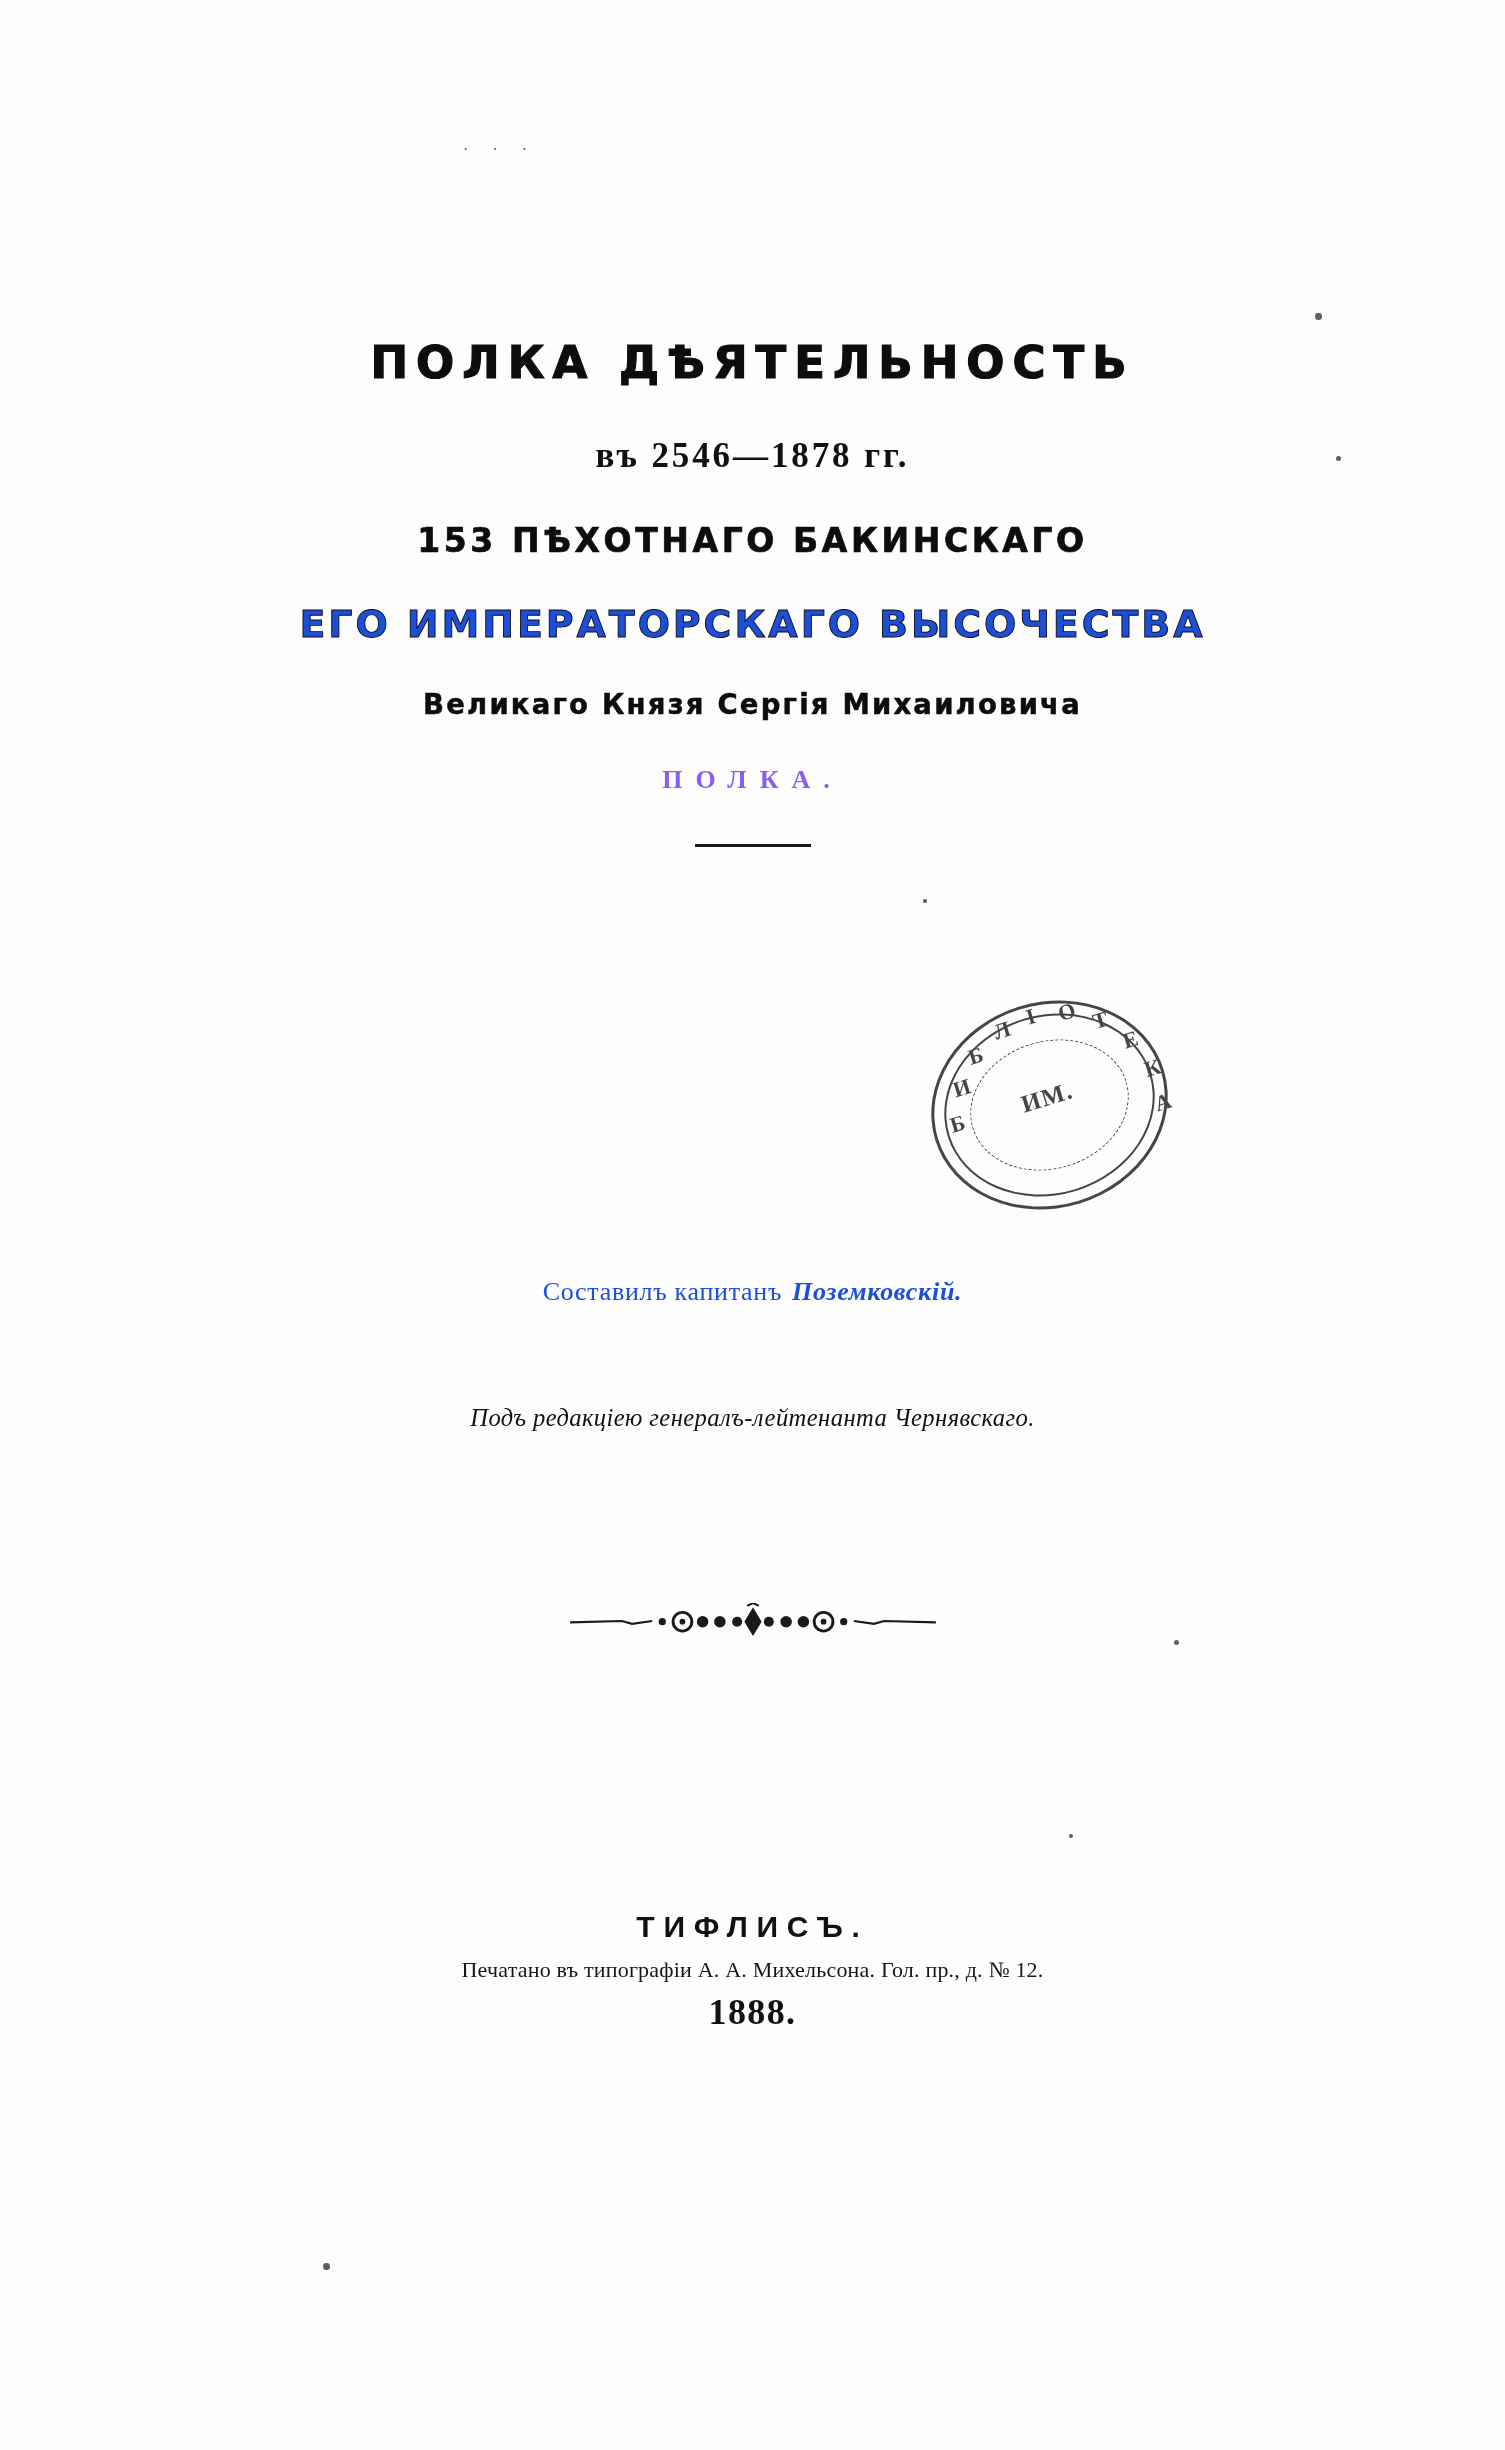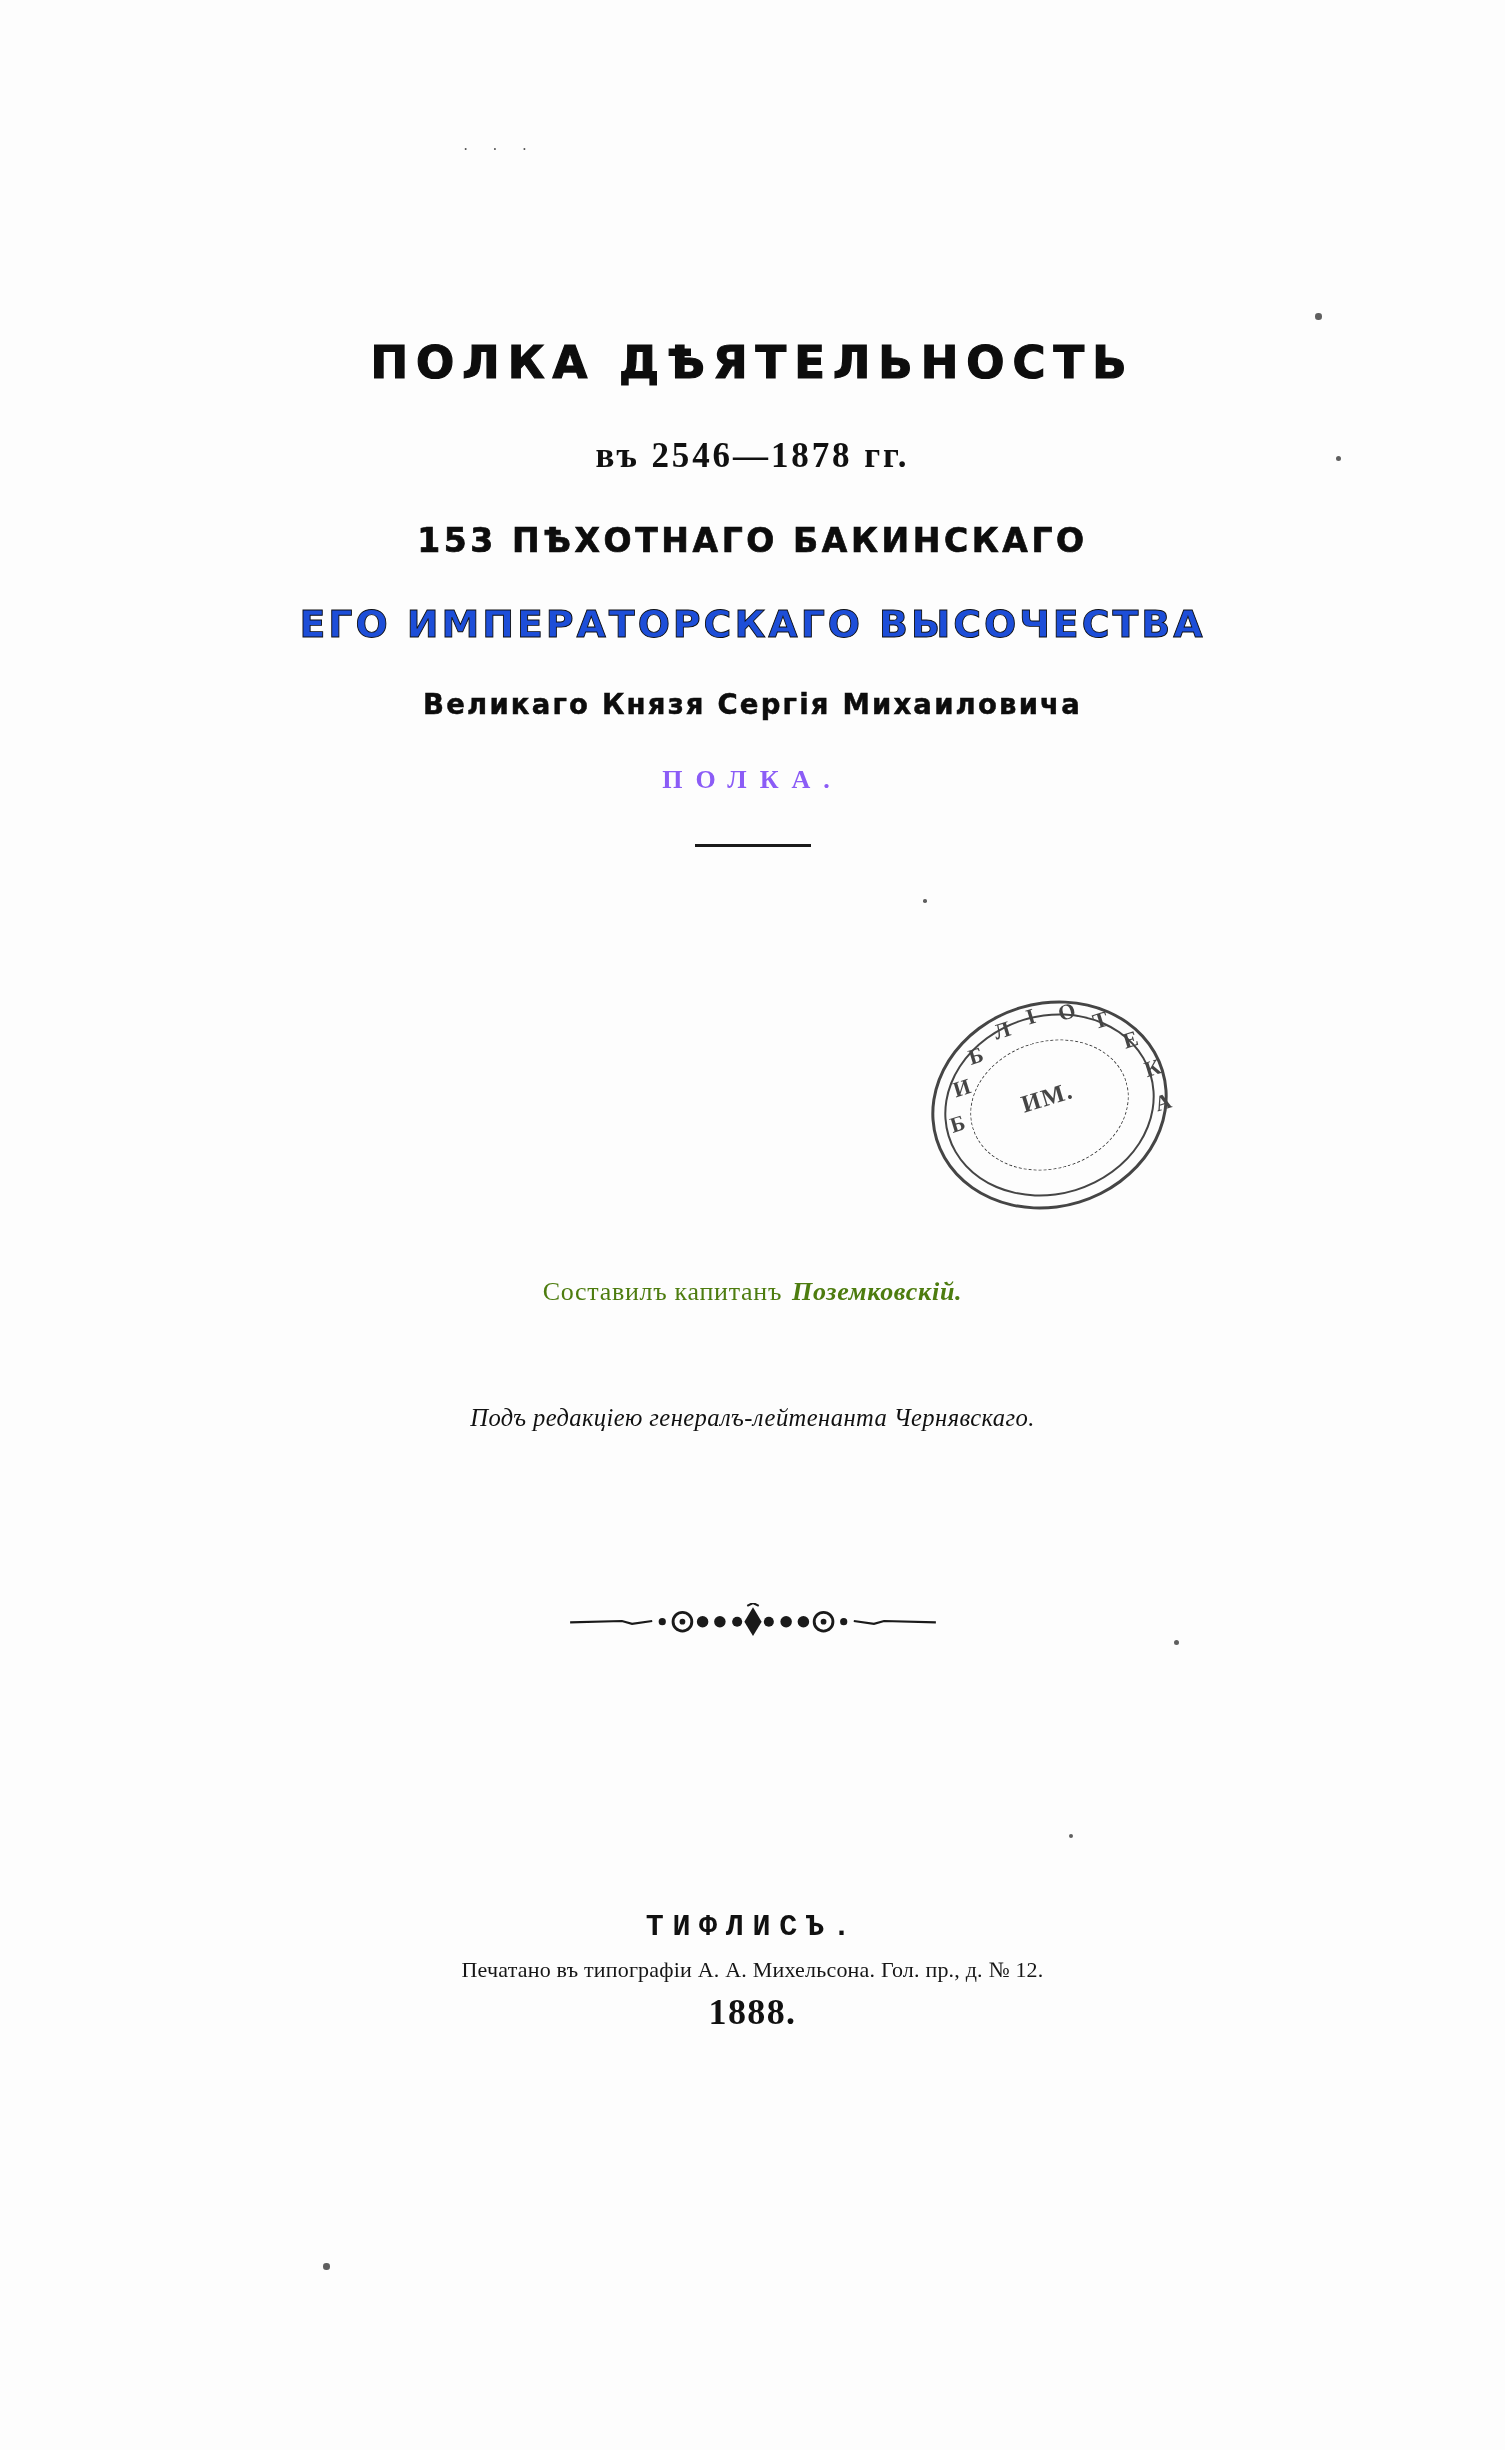--- a/index.html
+++ b/index.html
@@ -116,21 +116,21 @@
   }
 
   .l-author {
     position: absolute;
     left: 0; right: 0;
     top: 1277px;
     text-align: center;
     font-family: "Liberation Serif", serif;
     font-size: 26px;
     letter-spacing: 0.7px;
-    color: #4d7c0f;
+    color: #1d4ed8;
   }
   .l-author .italic {
     font-style: italic;
     font-weight: 700;
   }
   .l-author .sp {
     display: inline-block;
     width: 10px;
   }
 
@@ -156,21 +156,21 @@
   }
   .ornament svg { display: inline-block; }
 
   .imprint {
     position: absolute;
     left: 0; right: 0;
     top: 1910px;
     text-align: center;
   }
   .imprint .city {
-    font-family: Liberation Mono, monospace;
+    font-family: Liberation Sans, sans-serif;
     font-weight: 700;
     font-size: 30px;
     letter-spacing: 8.7px;
     color: #111;
   }
   .imprint .printer {
     margin-top: 13px;
     font-family: "Liberation Serif", serif;
     font-size: 22px;
     letter-spacing: 0.2px;

